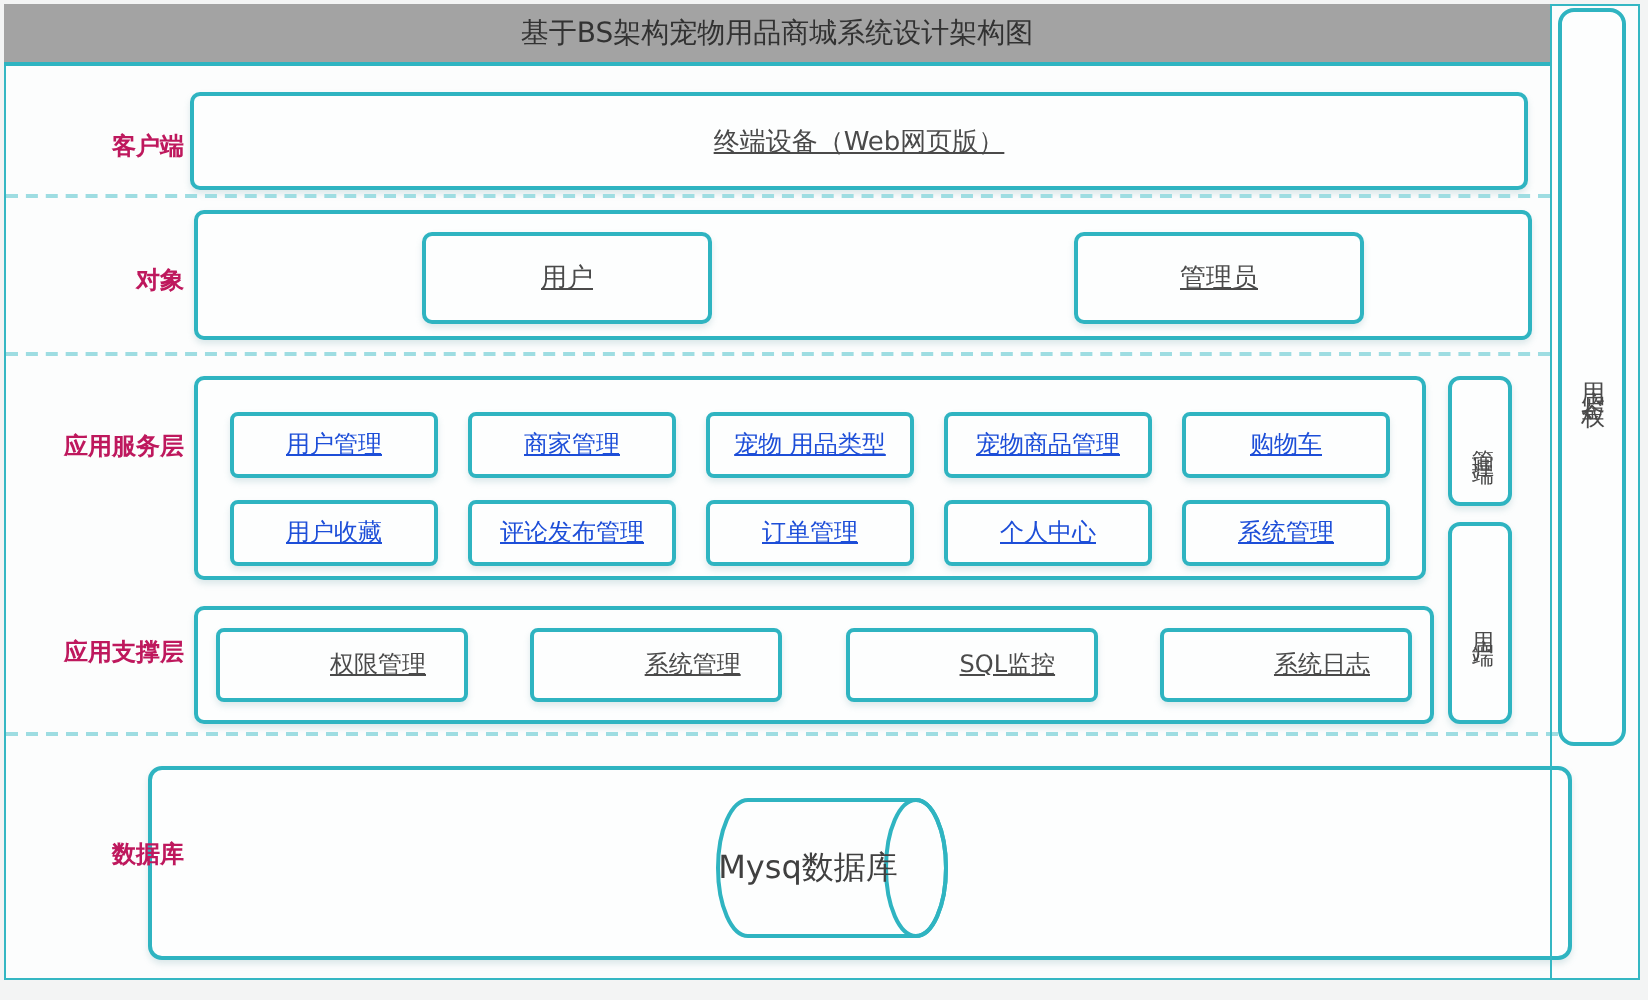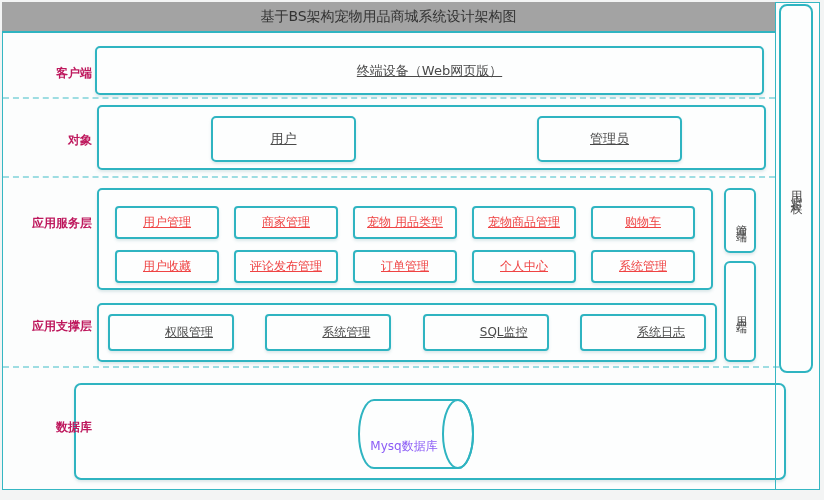--- a/index.html
+++ b/index.html
@@ -24,36 +24,36 @@
   .client-box{position:absolute;left:95px;top:46px;width:669px;height:49px;font-size:13px;color:#4a4a4a;}
   .objects-wrap{position:absolute;left:97px;top:105px;width:669px;height:65px;}
   .obj-box{position:absolute;top:9px;height:46px;font-size:13px;color:#4a4a4a;}
   .obj-1{left:112px;width:145px;}
   .obj-2{left:273px;width:141px;}
   .obj-3{left:438px;width:145px;}
   .service-wrap{position:absolute;left:97px;top:188px;width:616px;height:102px;}
   .svc-row{position:absolute;left:16px;right:16px;display:flex;gap:15px;}
   .svc-row.r1{top:16px;}
   .svc-row.r2{top:60px;}
-  .svc-box{flex:1;height:33px;font-size:12px;color:#ef4444;border-radius:4px;white-space:nowrap;}
+  .svc-box{flex:1;height:33px;font-size:12px;color:#1d4ed8;border-radius:4px;white-space:nowrap;}
   .channel{position:absolute;left:724px;width:32px;font-size:11px;color:#4a4a4a;
            border-radius:6px;writing-mode:vertical-rl;text-orientation:upright;
            letter-spacing:3px;display:flex;align-items:center;justify-content:center;}
   .channel.admin{top:188px;height:65px;}
   .channel.user{top:261px;height:101px;}
   .support-wrap{position:absolute;left:97px;top:303px;width:620px;height:59px;
                 display:flex;align-items:center;justify-content:space-between;
                 padding:0 9px;box-sizing:border-box;}
   .sup-box{width:126px;height:37px;font-size:12px;color:#4a4a4a;border-radius:4px;padding-left:36px;}
   .db-wrap{position:absolute;left:74px;top:383px;width:712px;height:97px;border-radius:7px;}
   .cylinder{position:absolute;left:278px;top:12px;width:124px;height:74px;}
   .cylinder svg{position:absolute;left:0;top:0;}
-  .cyl-label{position:absolute;left:0;top:12px;width:100%;height:100%;
+  .cyl-label{position:absolute;left:0;top:0;width:100%;height:100%;
              display:flex;align-items:center;justify-content:center;
-             padding-right:24px;box-sizing:border-box;font-size:12px;color:#8b5cf6;}
+             padding-right:24px;box-sizing:border-box;font-size:16px;color:#404040;}
   .auth-strip{position:absolute;left:779px;top:4px;width:34px;height:369px;
               border:2px solid #2fb4c1;border-radius:8px;background:#fdfefe;
               box-sizing:border-box;writing-mode:vertical-rl;text-orientation:upright;
               letter-spacing:4px;font-size:12px;color:#4a4a4a;
               display:flex;align-items:center;justify-content:center;z-index:3;}
 </style>
 </head>
 <body>
 
 <div class="canvas">

